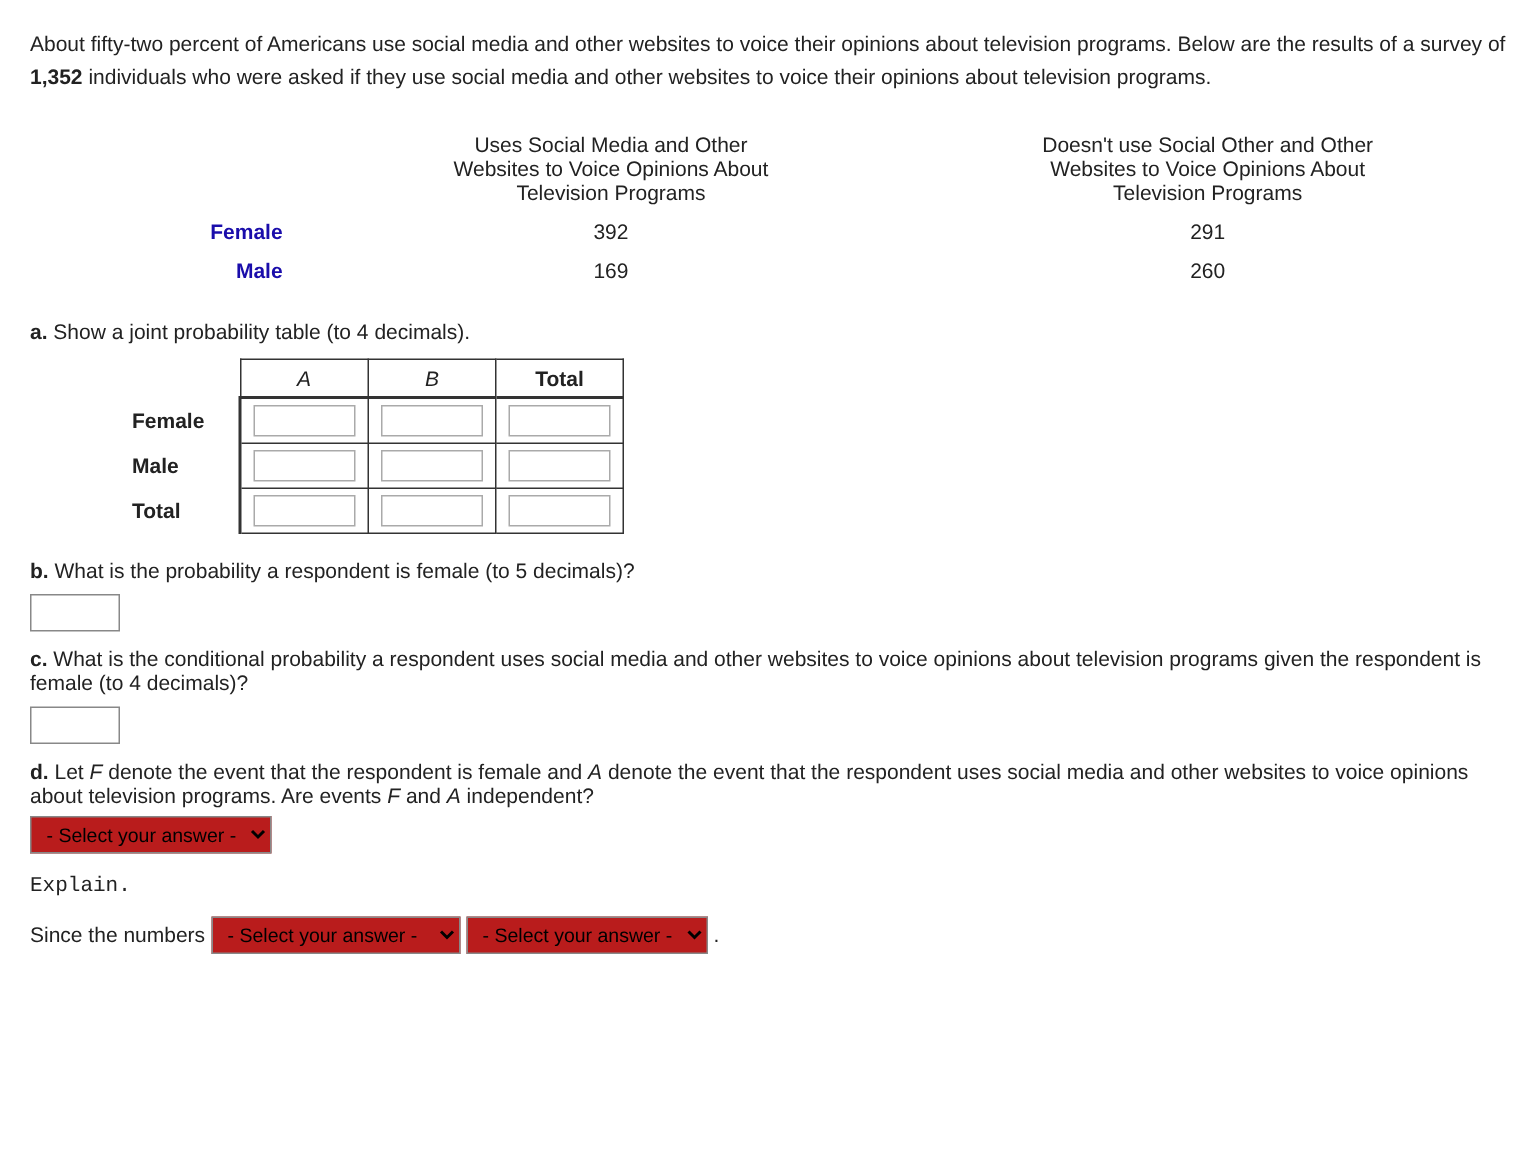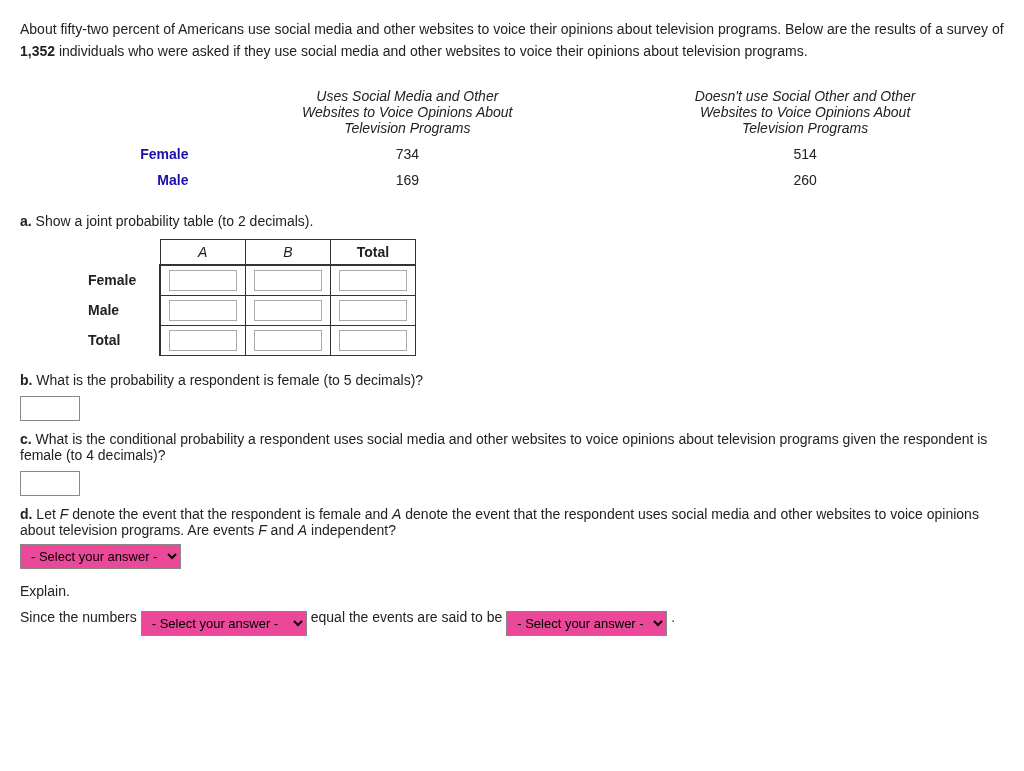--- a/index.html
+++ b/index.html
@@ -25,21 +25,20 @@
       margin-bottom: 20px;
       margin-top: 10px;
     }
     .survey-table td {
       padding: 5px 12px;
       vertical-align: top;
     }
     .survey-table .col-header {
       text-align: center;
       width: 38%;
-      font-style: italic;
     }
     .survey-table .row-label {
       text-align: right;
       width: 18%;
       padding-right: 20px;
     }
     .survey-table .row-value {
       text-align: center;
       width: 22%;
     }
@@ -96,33 +95,35 @@
       font-size: 13px;
       display: block;
       margin: 8px 0 10px 0;
     }
 
     
     .select-answer {
       border: 1px solid #888;
       padding: 3px 6px;
       font-size: 13px;
-      background: #ec4899;
+      background: #b91c1c;
       cursor: pointer;
       display: inline-block;
       margin: 6px 0;
     }
 
     .explain-text {
       margin: 8px 0 6px 0;
+      font-family: Liberation Mono, monospace;
     }
 
     .since-text {
       margin-top: 6px;
       display: flex;
+      align-items: center;
       flex-wrap: wrap;
       gap: 4px;
       line-height: 1.8;
     }
   </style>
 </head>
 <body>
 
 
 
@@ -142,34 +143,34 @@
       <span>Television Programs</span>
     </td>
     <td class="col-header">
       <span>Doesn't use Social Other and Other</span><br>
       <span>Websites to Voice Opinions About</span><br>
       <span>Television Programs</span>
     </td>
   </tr>
   <tr>
     <td class="row-label"><span class="female-label">Female</span></td>
-    <td class="row-value">734</td>
-    <td class="row-value">514</td>
+    <td class="row-value">392</td>
+    <td class="row-value">291</td>
   </tr>
   <tr>
     <td class="row-label"><span class="male-label">Male</span></td>
     <td class="row-value">169</td>
     <td class="row-value">260</td>
   </tr>
 </tbody>
   </table>
 
 
 <p>
-  <strong>a.</strong> <span>Show a joint probability table (to 2 decimals).</span>
+  <strong>a.</strong> <span>Show a joint probability table (to 4 decimals).</span>
 </p>
 
 <div class="prob-table-wrapper">
   <table class="prob-table">
     <thead>
       <tr>
         <th class="row-header no-border-top" style="border:none;"></th>
         <th><em>A</em></th>
         <th><em>B</em></th>
         <th class="total-header">Total</th>
@@ -224,21 +225,20 @@
 
 <p class="explain-text">Explain.</p>
 
 <div class="since-text">
   <span>Since the numbers</span>
   <select class="select-answer">
     <option>- Select your answer -</option>
     <option>P(A) and P(A|F)</option>
     <option>P(A) and P(A|F) do not</option>
   </select>
-  <span>equal the events are said to be</span>
   <select class="select-answer">
     <option>- Select your answer -</option>
     <option>independent</option>
     <option>not independent</option>
   </select>
   <span>.</span>
 </div>
 
 
 

